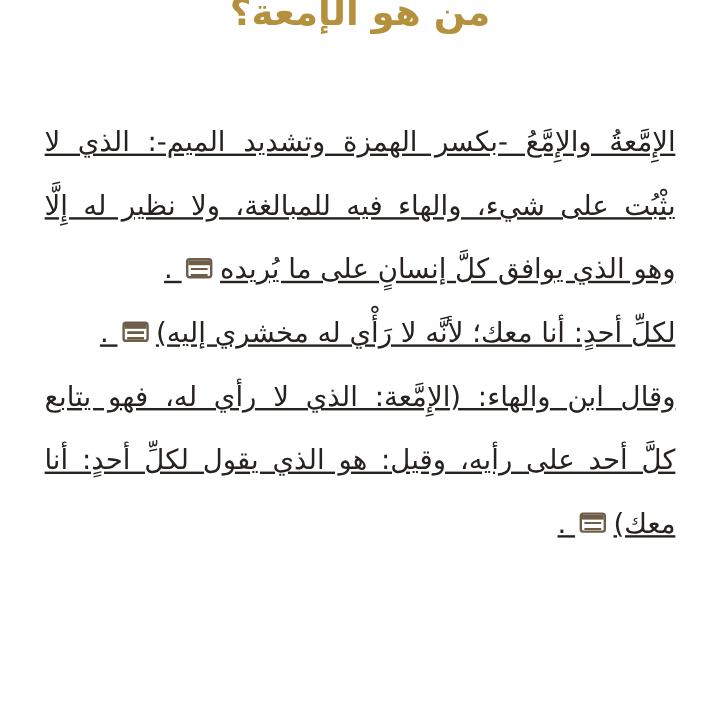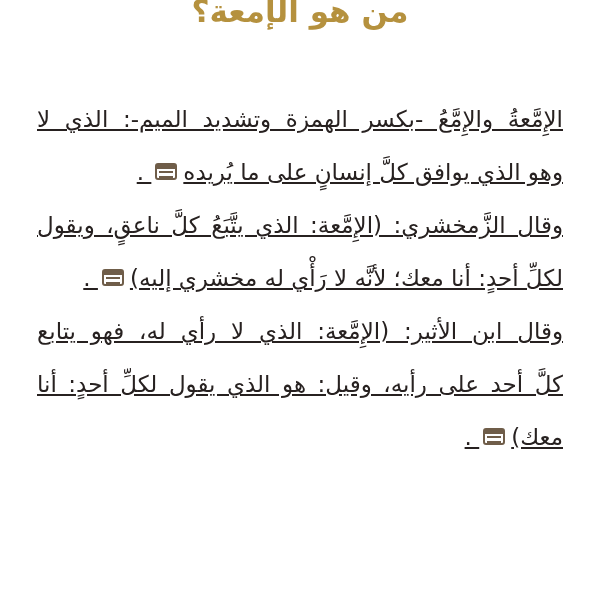--- a/index.html
+++ b/index.html
@@ -72,20 +72,20 @@
     background: repeating-linear-gradient(to bottom, #6f5d49 0 2px, transparent 2px 5px);
   }
 </style>
 </head>
 <body>
 
 <div class="page">
   <div class="title">من هو الإمعة؟</div>
   <div class="article">
       <div class="line"><span>الإِمَّعةُ والإِمَّعُ -بكسر الهمزة وتشديد الميم-: الذي لا</span></div>
+      <div class="line"><span>يثْبُت على شيء، والهاء فيه للمبالغة، ولا نظير له إِلَّا</span></div>
       <div class="line end"><span>وهو الذي يوافق كلَّ إنسانٍ على ما يُريده</span><span class="ref-icon"></span><span> .</span></div>
-      <div class="line"><span>وقال الزَّمخشري: (الإِمَّعة: الذي يتَّبَعُ كلَّ ناعقٍ، ويقول</span></div>
       <div class="line end"><span>لكلِّ أحدٍ: أنا معك؛ لأنَّه لا رَأْي له مخشري إليه)</span><span class="ref-icon"></span><span> .</span></div>
-      <div class="line"><span>وقال ابن الأثير: (الإِمَّعة: الذي لا رأي له، فهو يتابع</span></div>
+      <div class="line"><span>وقال ابن والهاء: (الإِمَّعة: الذي لا رأي له، فهو يتابع</span></div>
       <div class="line"><span>كلَّ أحد على رأيه، وقيل: هو الذي يقول لكلِّ أحدٍ: أنا</span></div>
       <div class="line end"><span>معك)</span><span class="ref-icon"></span><span> .</span></div>
     </div>
 </div>
 
 </body></html>

